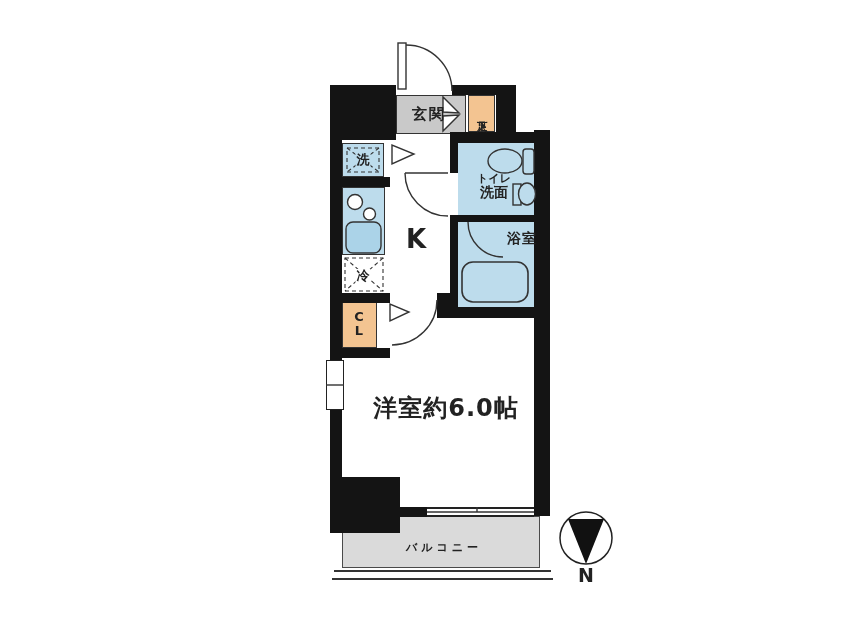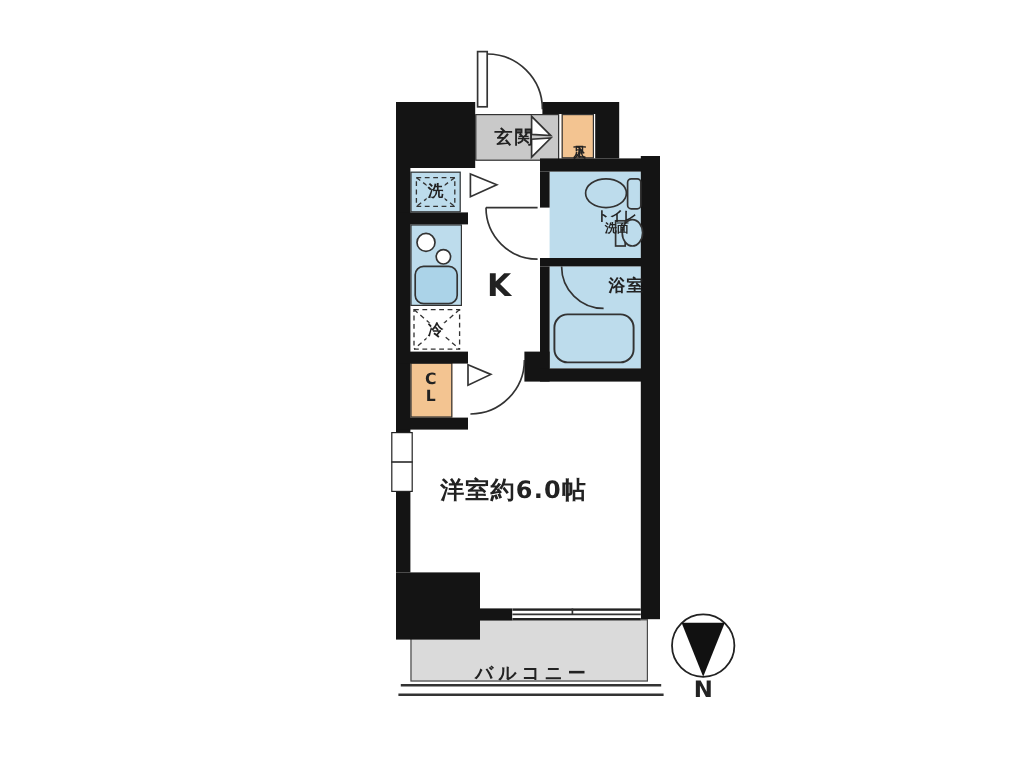--- a/index.html
+++ b/index.html
@@ -109,28 +109,28 @@
 
     <g>
       <circle cx="586" cy="538" r="26" fill="#fff" stroke="#222" stroke-width="1.5"></circle>
       <path d="M 568 519 L 604 519 L 586 564 Z" fill="#111"></path>
     </g>
   </svg>
 
   <div class="label" style="left:429px;top:114px;font-size:15px;letter-spacing:2px;">玄関</div>
   <div class="label" style="left:482px;top:113px;font-size:10.5px;writing-mode:vertical-rl;transform:translate(-50%,-50%);">下足入</div>
   <div class="label" style="left:363px;top:160px;font-size:13px;background:var(--c-wet-room,#bddcec);padding:0 1px;">洗</div>
-  <div class="label" style="left:514px;top:186px;text-align:center;">
+  <div class="label" style="left:494px;top:186px;text-align:center;">
     <span style="display:block;font-size:11px;">トイレ</span>
-    <span style="display:block;font-size:10px;">洗面</span>
+    <span style="display:block;font-size:14px;">洗面</span>
   </div>
   <div class="label" style="left:522px;top:239px;font-size:14px;letter-spacing:1px;">浴室</div>
   <div class="label" style="left:416px;top:239px;font-size:26px;">K</div>
   <div class="label" style="left:363px;top:276px;font-size:13px;background:#fff;padding:0 1px;">冷</div>
   <div class="label" style="left:359px;top:324px;font-size:13px;">
     <span style="display:block;">C</span>
     <span style="display:block;">L</span>
   </div>
-  <div class="label" style="left:428px;top:409px;font-size:20px;letter-spacing:1px;">洋室約6.0帖</div>
-  <div class="label" style="left:444px;top:548px;font-size:15px;letter-spacing:4px;margin-top:13px;">バルコニー</div>
+  <div class="label" style="left:446px;top:409px;font-size:24px;letter-spacing:1px;">洋室約6.0帖</div>
+  <div class="label" style="left:444px;top:548px;font-size:11px;letter-spacing:4px;">バルコニー</div>
   <div class="label" style="left:586px;top:575px;font-size:19px;font-weight:bold;">N</div>
 
 </div>
 
 </body></html>

